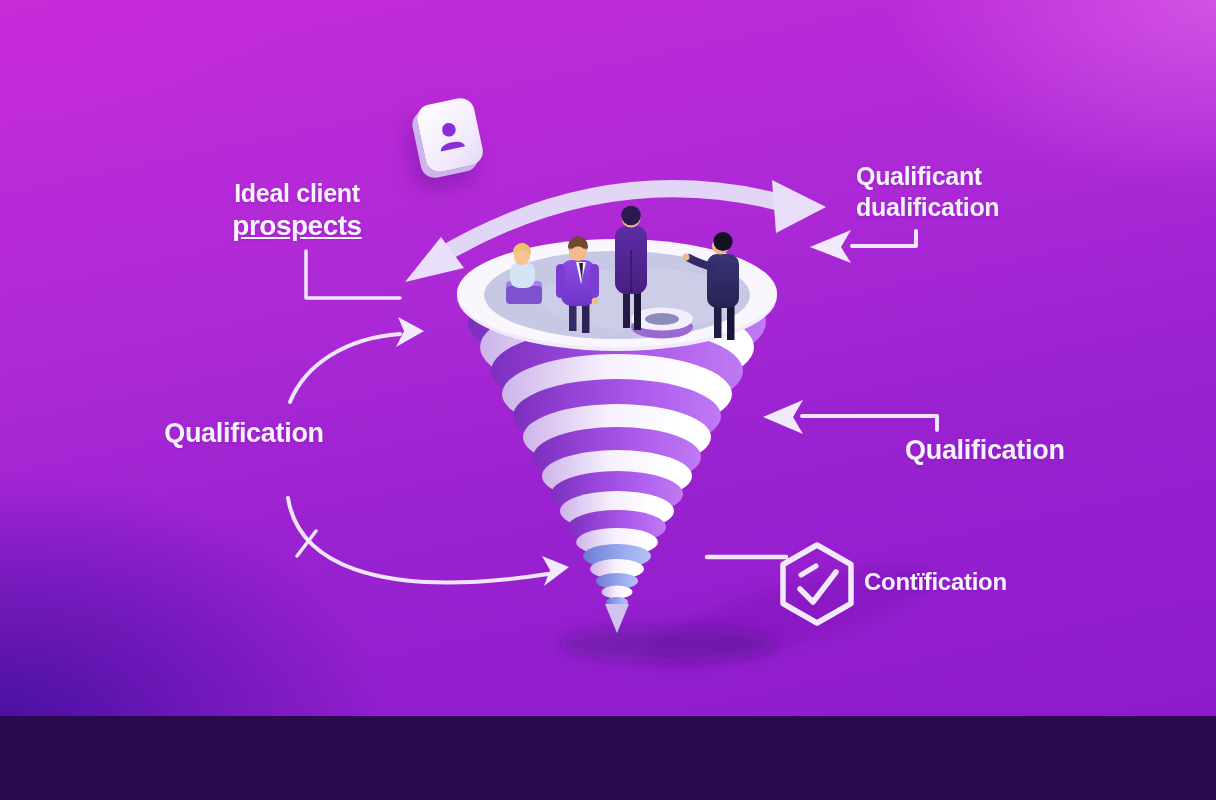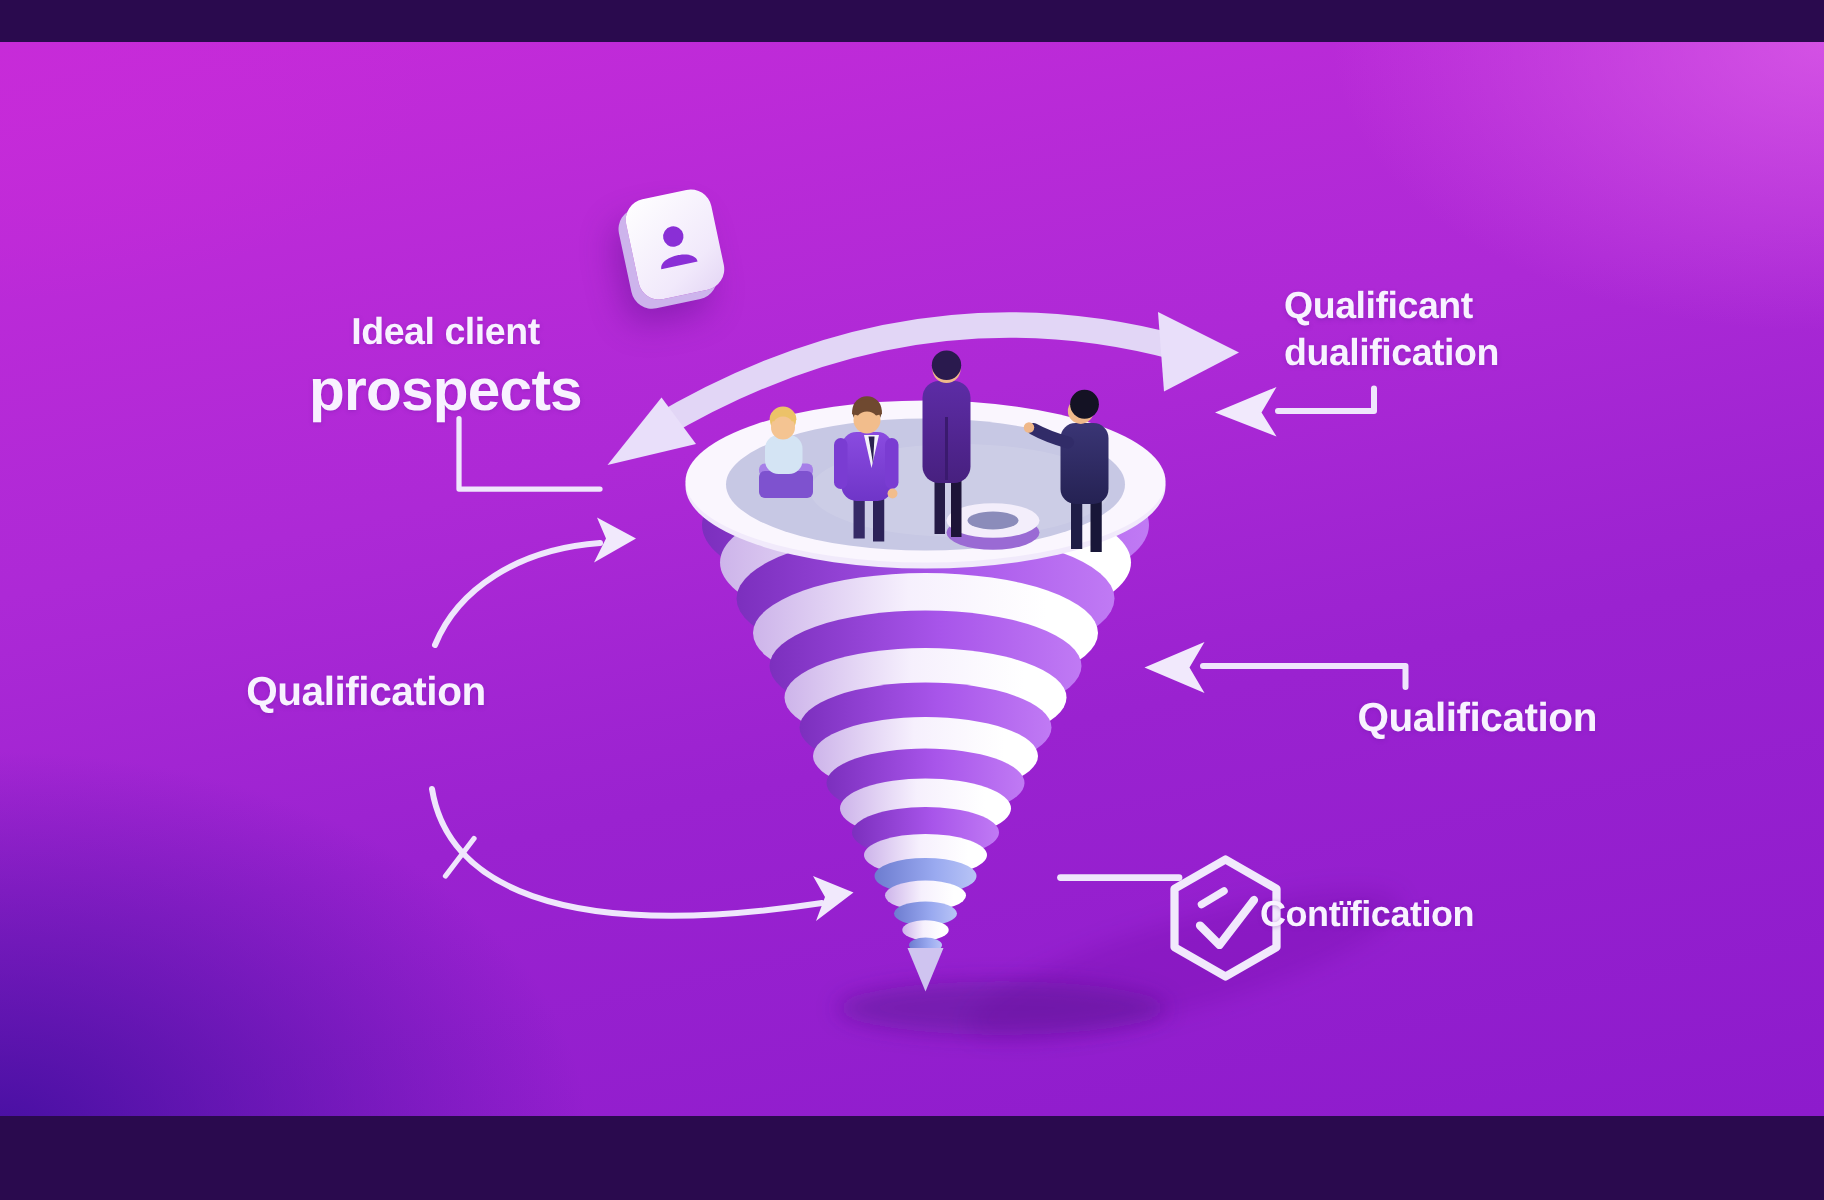--- a/index.html
+++ b/index.html
@@ -4,33 +4,32 @@
 <style>
   html,body{margin:0;padding:0;background:#2a0a4e;}
   .stage{
     position:relative;width:1216px;height:716px;overflow:hidden;
     font-family:"Liberation Sans",sans-serif;
     background:
       radial-gradient(52% 58% at 0% 102%, rgba(64,14,158,.92) 0%, rgba(64,14,158,0) 62%),
       radial-gradient(45% 45% at 100% 0%, rgba(222,95,233,.75) 0%, rgba(222,95,233,0) 60%),
       radial-gradient(40% 40% at 0% 0%, rgba(199,43,216,.85) 0%, rgba(199,43,216,0) 60%),
       linear-gradient(168deg, #c62bd9 0%, #ad29d6 38%, #9a22d0 62%, #8d1bcc 100%);
-    margin-top: 28px;
   }
   .illus{position:absolute;left:0;top:0;width:1216px;height:800px;}
   .label{position:absolute;color:#f8f2ff;font-weight:700;letter-spacing:-.3px;
     text-shadow:0 1px 3px rgba(110,25,160,.35);line-height:1.22;}
   .label .l1,.label .l2{display:block;}
   .lbl-tl{left:183px;top:178px;width:228px;text-align:center;}
   .lbl-tl .l1{font-size:25px;}
-  .lbl-tl .l2{font-size:39px;letter-spacing:-.5px;}
+  .lbl-tl .l2{font-size:28px;letter-spacing:-.5px;text-decoration:underline;}
   .lbl-tr{left:856px;top:161px;width:230px;text-align:left;font-size:25px;}
   .lbl-ml{left:118px;top:417px;width:252px;text-align:center;font-size:27px;}
   .lbl-mr{left:905px;top:434px;width:230px;font-size:27px;}
-  .lbl-br{left:840px;top:567px;width:230px;font-size:24px;}
+  .lbl-br{left:864px;top:567px;width:230px;font-size:24px;}
   .avatar-card{
     position:absolute;left:421px;top:101px;width:58px;height:68px;
     background:linear-gradient(145deg,#ffffff 0%,#f1e9fb 70%,#e4d6f5 100%);
     border-radius:14px;transform:rotate(-12deg);
     box-shadow:-6px 5px 0 #cdb4ec, -12px 14px 22px rgba(70,12,120,.35);
     display:flex;align-items:center;justify-content:center;
   }
   .avatar-card svg{width:38px;height:38px;}
 </style>
 </head>

